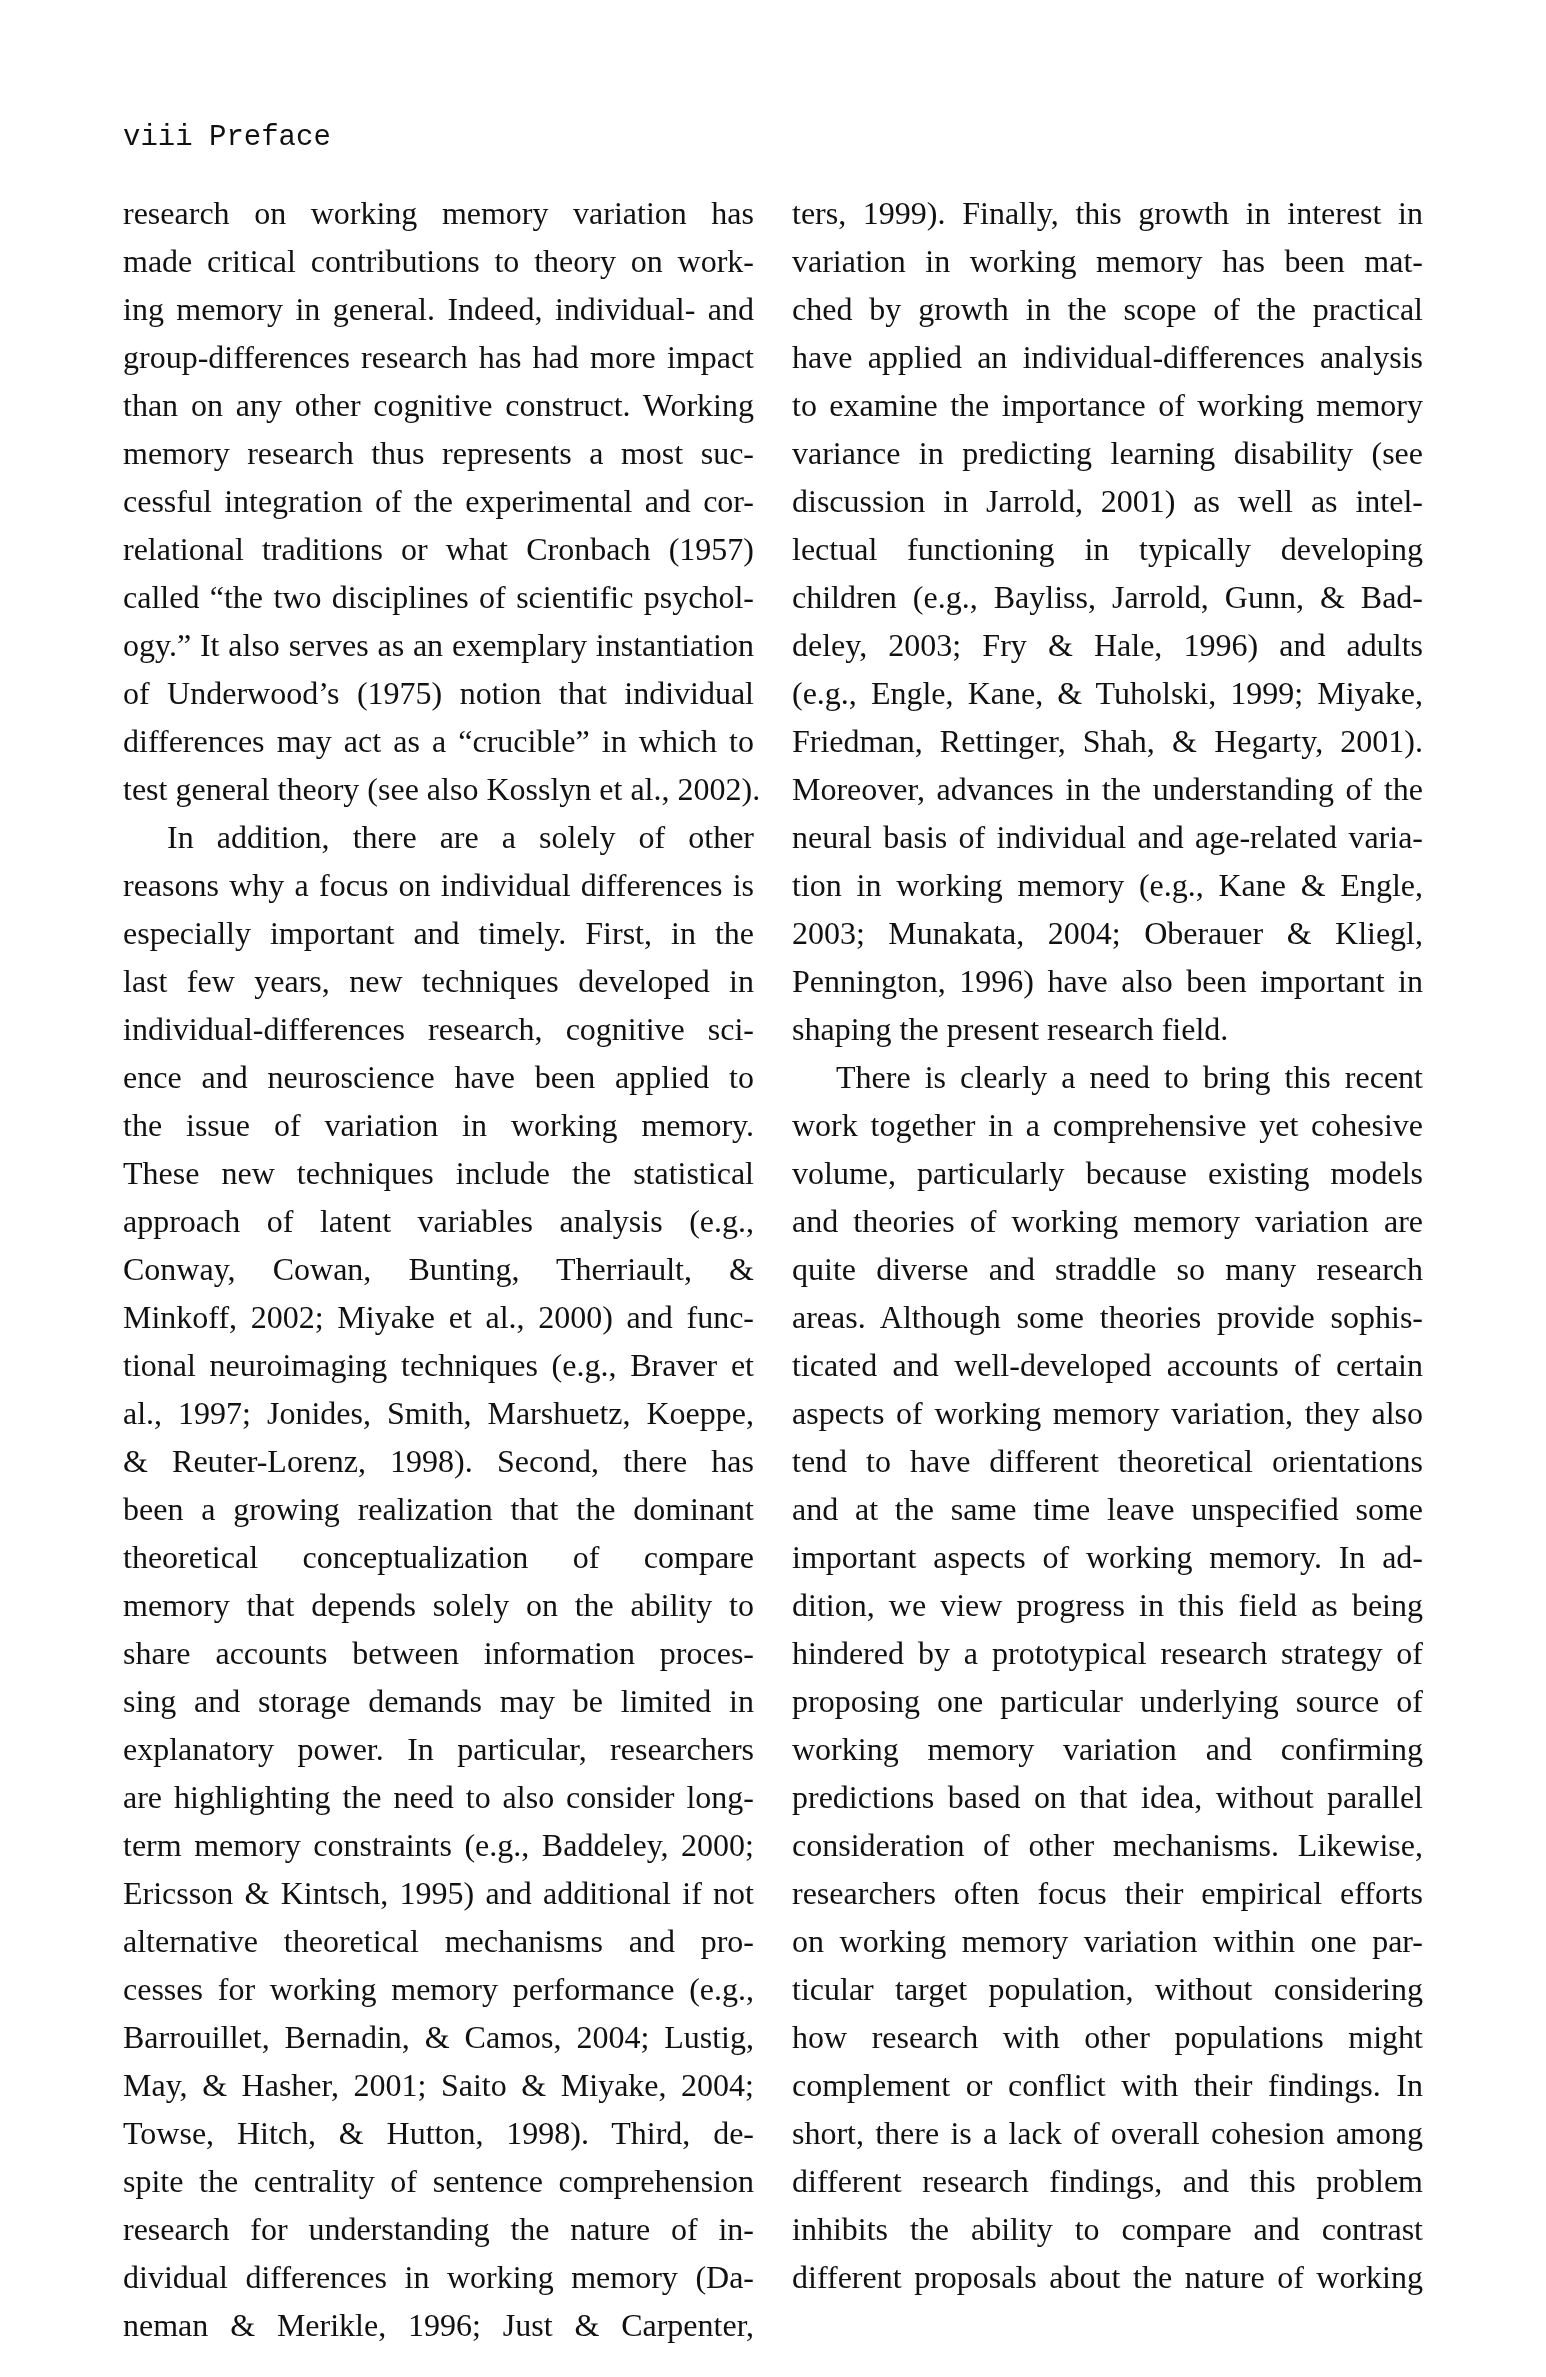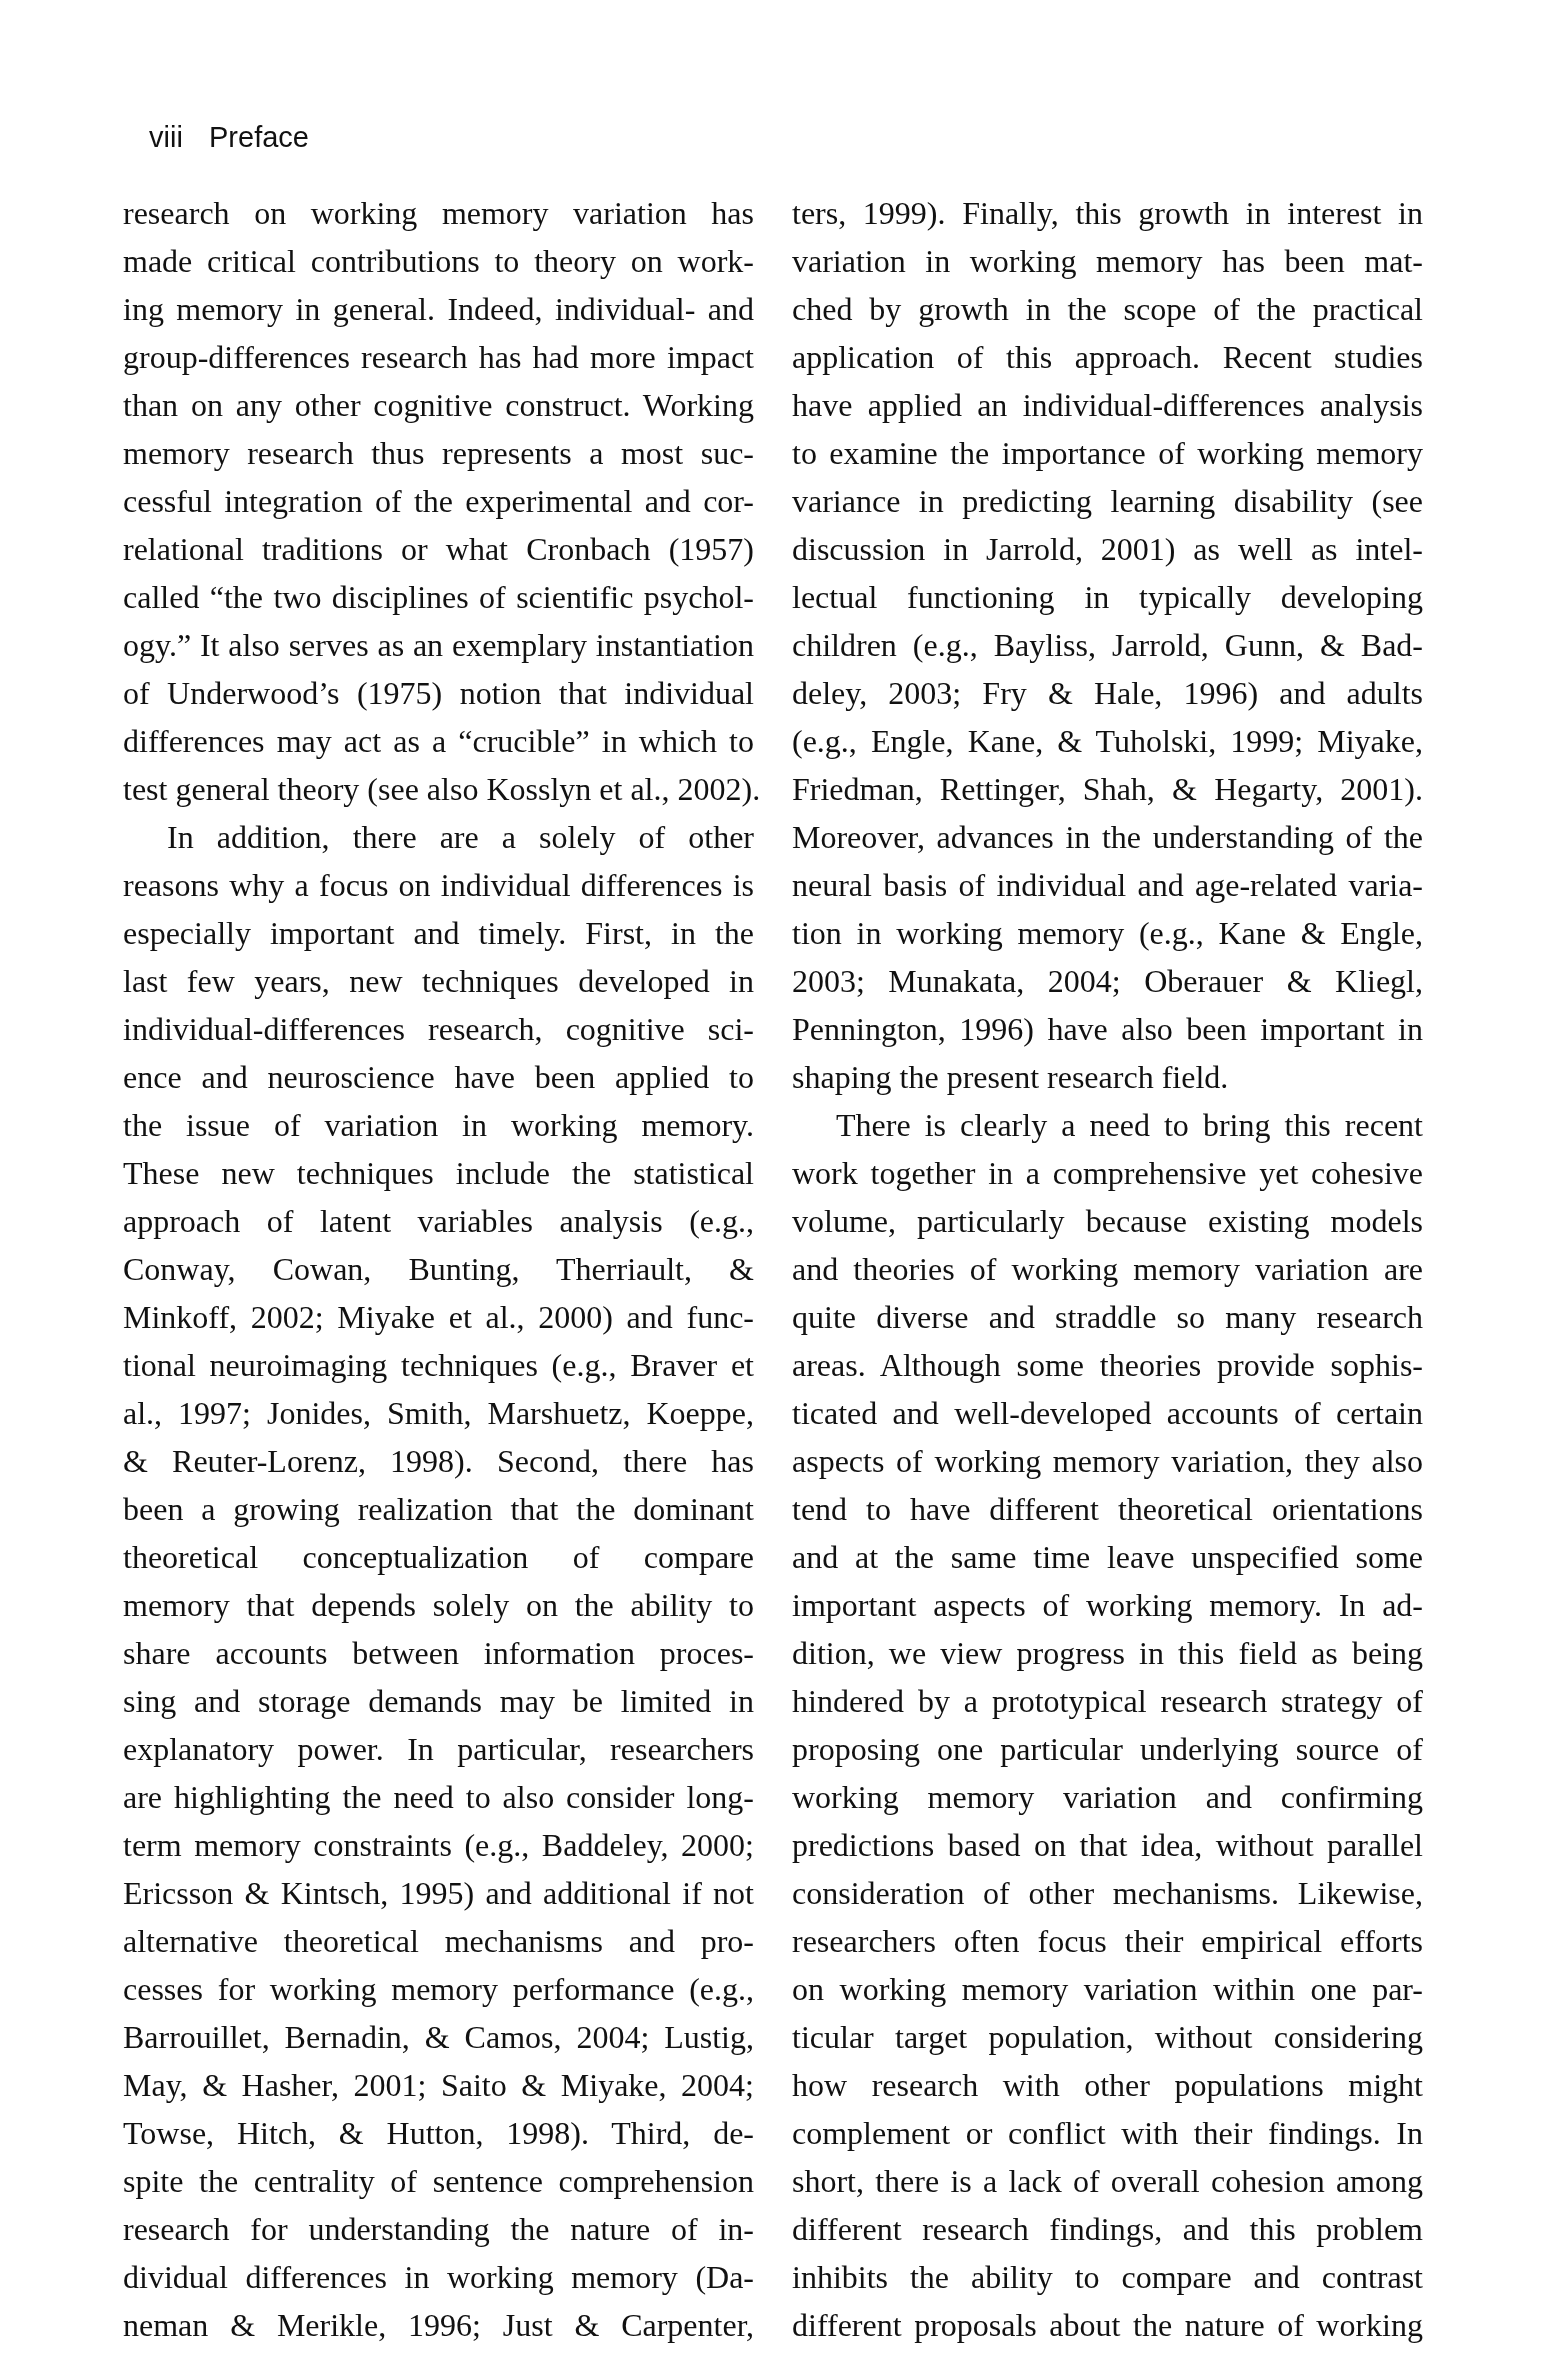--- a/index.html
+++ b/index.html
@@ -11,26 +11,25 @@
       width: 1547px;
       height: 2377px;
       position: relative;
       overflow: hidden;
       color: #111111;
     }
     .running-head {
       position: absolute;
       left: 123px;
       top: 121px;
-      font-family: Liberation Sans, sans-serif;
+      font-family: Liberation Mono, monospace;
       font-size: 29px;
       letter-spacing: 0px;
       color: #111;
       white-space: nowrap;
-      text-align: center;
     }
     .running-head .folio {
       display: inline-block;
       width: 86px;
     }
     .column {
       position: absolute;
       top: 189px;
       width: 631px;
       font-family: "Liberation Serif", "DejaVu Serif", serif;
@@ -107,21 +106,20 @@
     <span class="line">Towse, Hitch, &amp; Hutton, 1998). Third, de-</span>
     <span class="line">spite the centrality of sentence comprehension</span>
     <span class="line">research for understanding the nature of in-</span>
     <span class="line">dividual differences in working memory (Da-</span>
     <span class="line">neman &amp; Merikle, 1996; Just &amp; Carpenter,</span>
   </div>
 <div class="column col-right">
     <span class="line">ters, 1999). Finally, this growth in interest in</span>
     <span class="line">variation in working memory has been mat-</span>
     <span class="line">ched by growth in the scope of the practical</span>
-    <span class="line">application of this approach. Recent studies</span>
     <span class="line">have applied an individual-differences analysis</span>
     <span class="line">to examine the importance of working memory</span>
     <span class="line">variance in predicting learning disability (see</span>
     <span class="line">discussion in Jarrold, 2001) as well as intel-</span>
     <span class="line">lectual functioning in typically developing</span>
     <span class="line">children (e.g., Bayliss, Jarrold, Gunn, &amp; Bad-</span>
     <span class="line">deley, 2003; Fry &amp; Hale, 1996) and adults</span>
     <span class="line">(e.g., Engle, Kane, &amp; Tuholski, 1999; Miyake,</span>
     <span class="line">Friedman, Rettinger, Shah, &amp; Hegarty, 2001).</span>
     <span class="line">Moreover, advances in the understanding of the</span>

